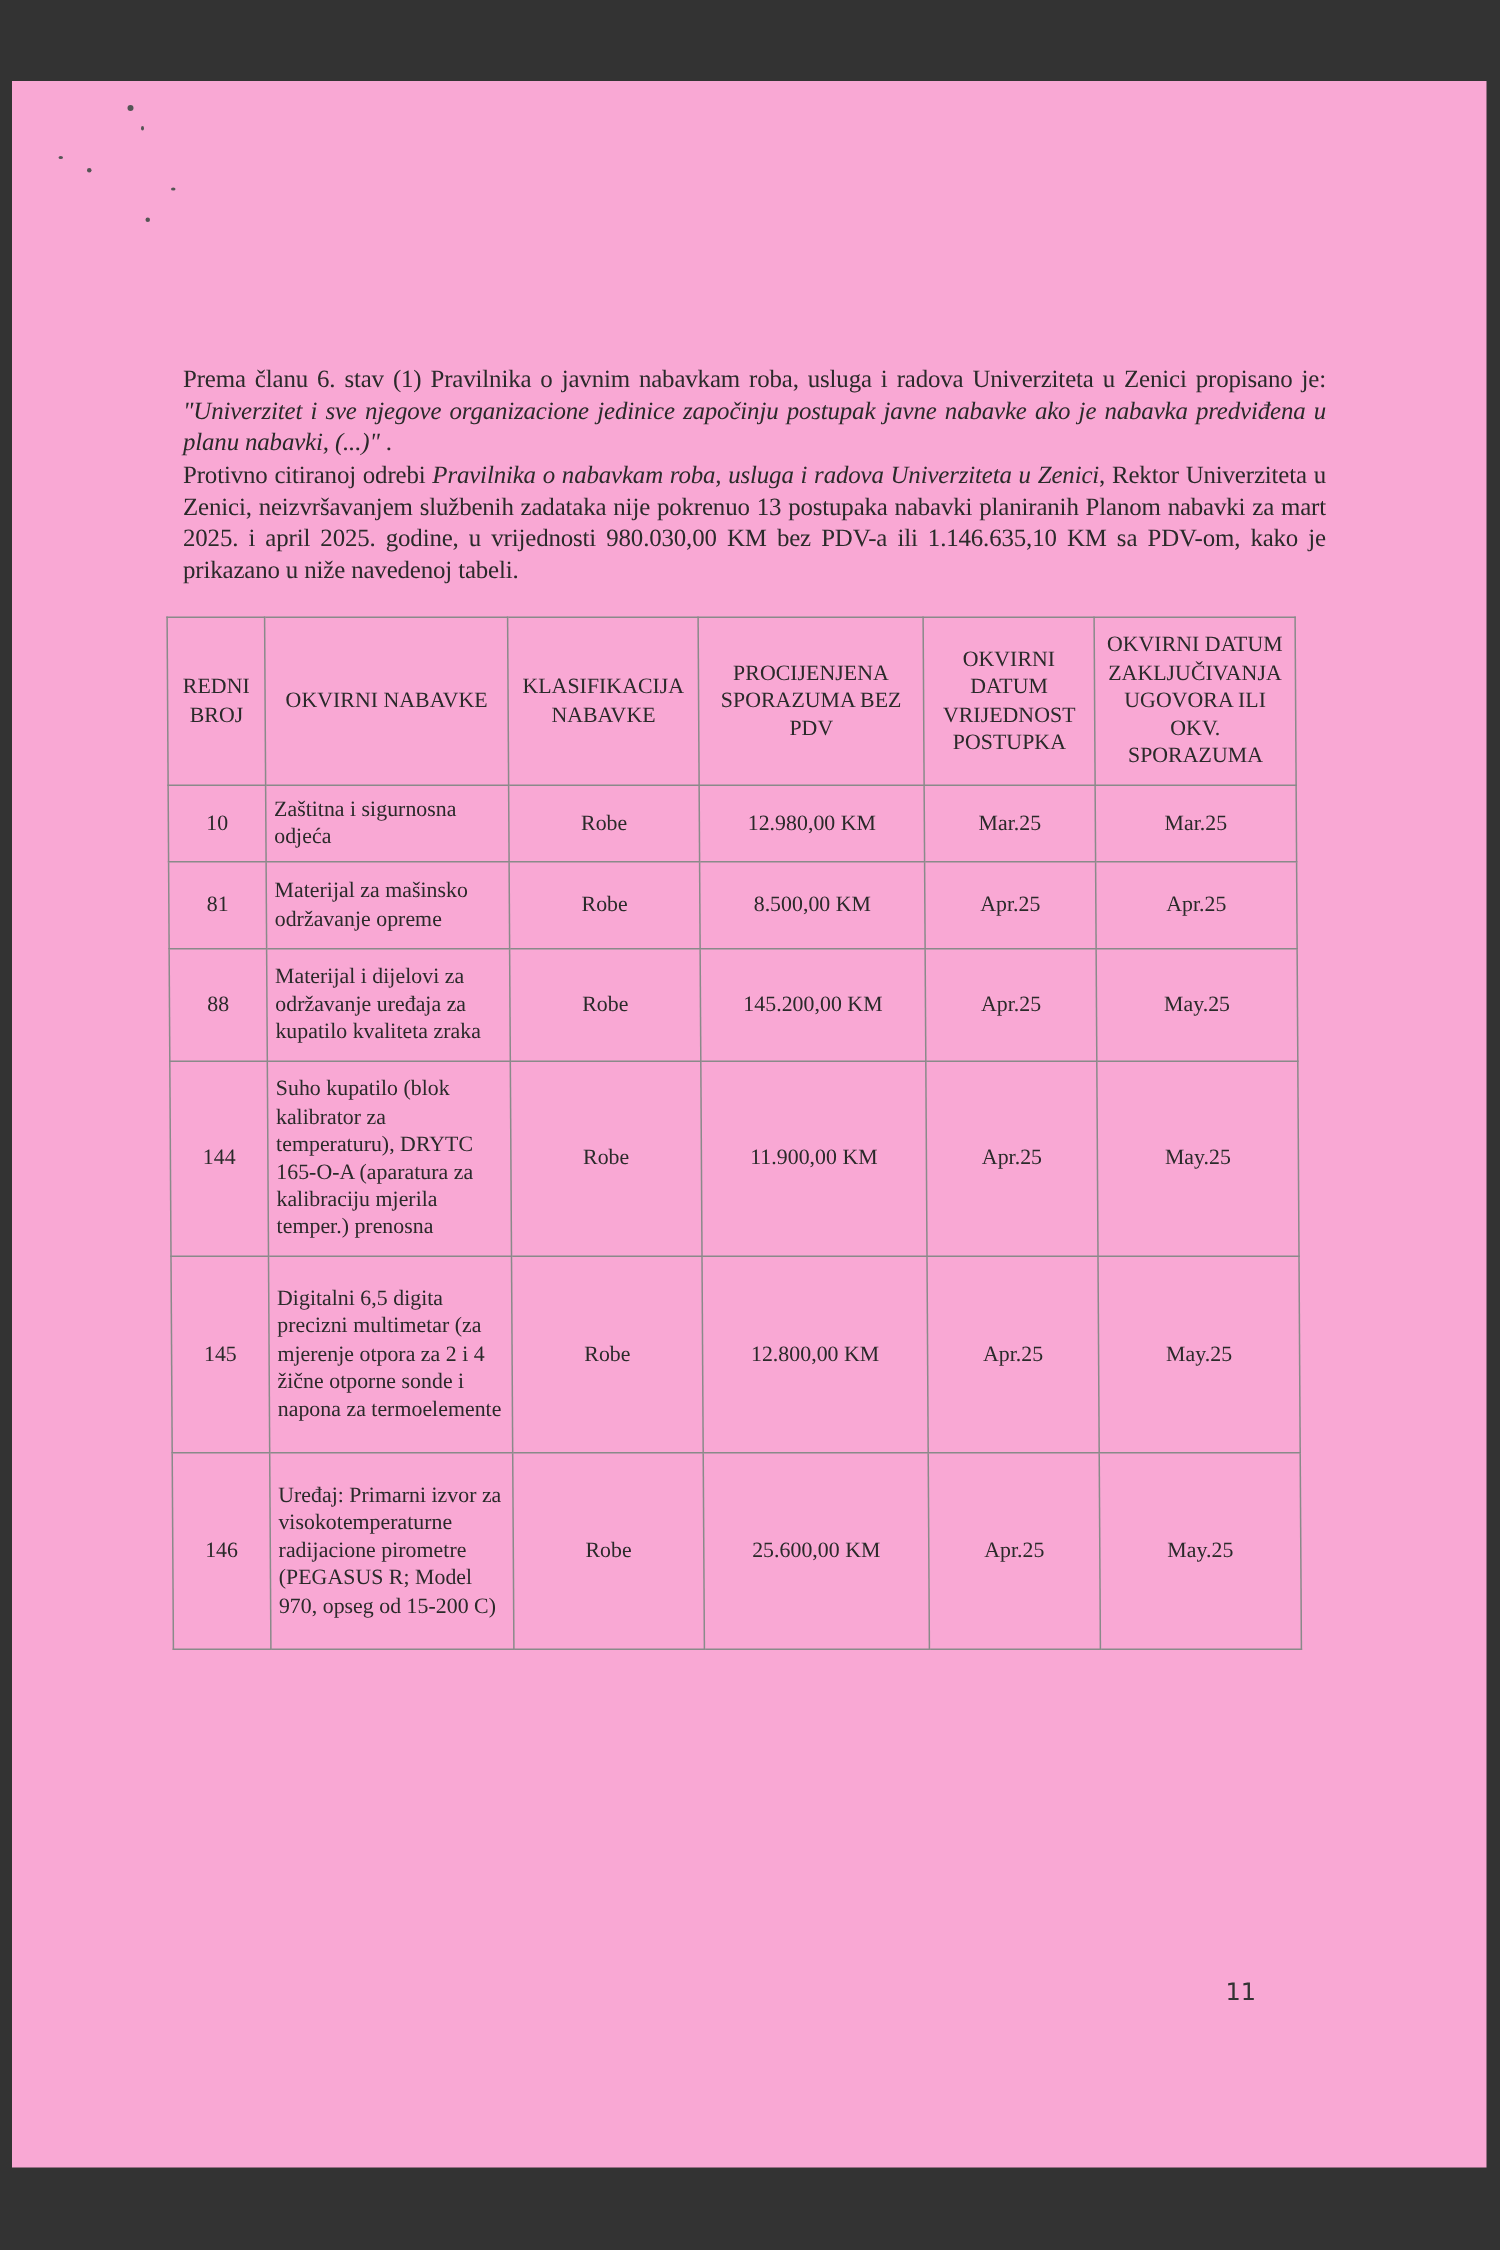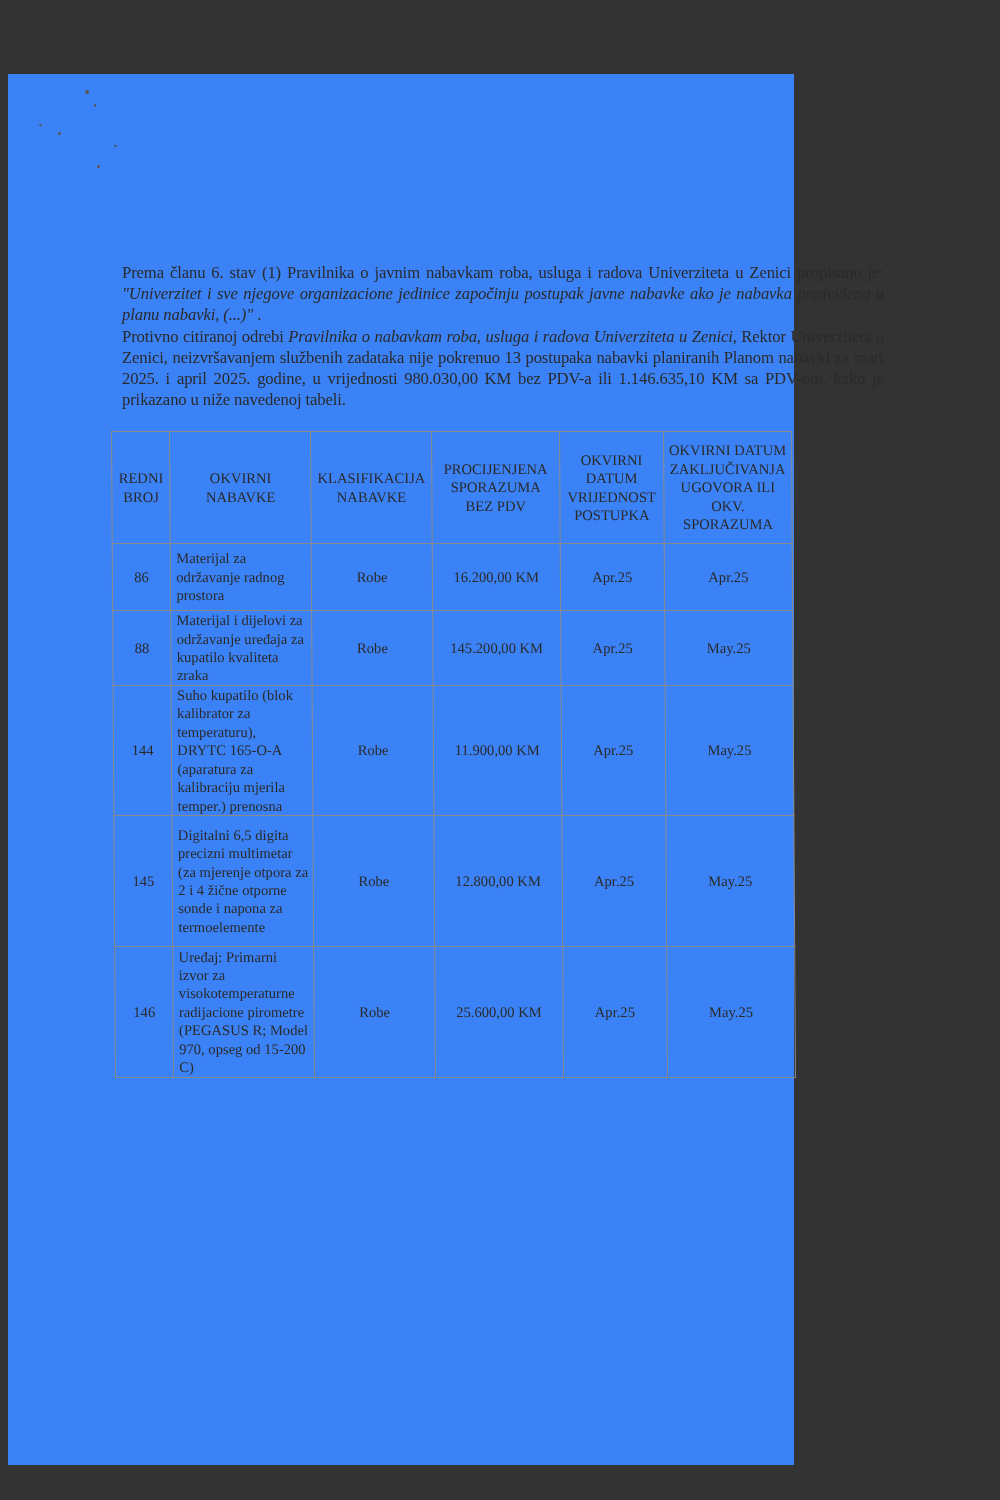--- a/index.html
+++ b/index.html
@@ -1,23 +1,22 @@
 <!DOCTYPE html>
 <html><head>
 <meta charset="utf-8">
 <style>
   html, body { margin: 0; padding: 0; }
   body {
     width: 1000px; height: 1500px; background: #333333; position: relative; overflow: hidden;
     font-family: "DejaVu Serif", "Liberation Serif", serif;
   }
   .page {
-    position: absolute; left: 8px; top: 54px; width: 786px; height: 1391px;
-    background: #3b82f6;
-    margin-top: 20px;
+    position: absolute; left: 8px; top: 54px; width: 983px; height: 1391px;
+    background: #f9a8d4;
   }
   .speck { position: absolute; background: #555; border-radius: 50%; }
   .body-text {
     position: absolute; left: 114px; top: 188px; width: 762px;
     font-family: "Liberation Serif", serif;
     font-size: 16.6px; line-height: 21.2px; color: #2a2a2a;
     text-align: justify; letter-spacing: -0.1px;
   }
   .body-text p { margin: 0; }
   .body-text .it { font-style: italic; }
@@ -69,25 +68,33 @@
       <tr>
         <th>REDNI BROJ</th>
         <th>OKVIRNI NABAVKE</th>
         <th>KLASIFIKACIJA NABAVKE</th>
         <th>PROCIJENJENA SPORAZUMA BEZ PDV</th>
         <th>OKVIRNI DATUM VRIJEDNOST POSTUPKA</th>
         <th>OKVIRNI DATUM ZAKLJUČIVANJA UGOVORA ILI OKV. SPORAZUMA</th>
       </tr>
     </thead>
     <tbody>
-      <tr style="height:67px">
-        <td>86</td>
-        <td class="subj">Materijal za održavanje radnog prostora</td>
+      <tr style="height:51px">
+        <td>10</td>
+        <td class="subj">Zaštitna i sigurnosna odjeća</td>
         <td>Robe</td>
-        <td>16.200,00 KM</td>
+        <td>12.980,00 KM</td>
+        <td>Mar.25</td>
+        <td>Mar.25</td>
+      </tr>
+      <tr style="height:58px">
+        <td>81</td>
+        <td class="subj">Materijal za mašinsko održavanje opreme</td>
+        <td>Robe</td>
+        <td>8.500,00 KM</td>
         <td>Apr.25</td>
         <td>Apr.25</td>
       </tr>
       <tr style="height:75px">
         <td>88</td>
         <td class="subj">Materijal i dijelovi za održavanje uređaja za kupatilo kvaliteta zraka</td>
         <td>Robe</td>
         <td>145.200,00 KM</td>
         <td>Apr.25</td>
         <td>May.25</td>

